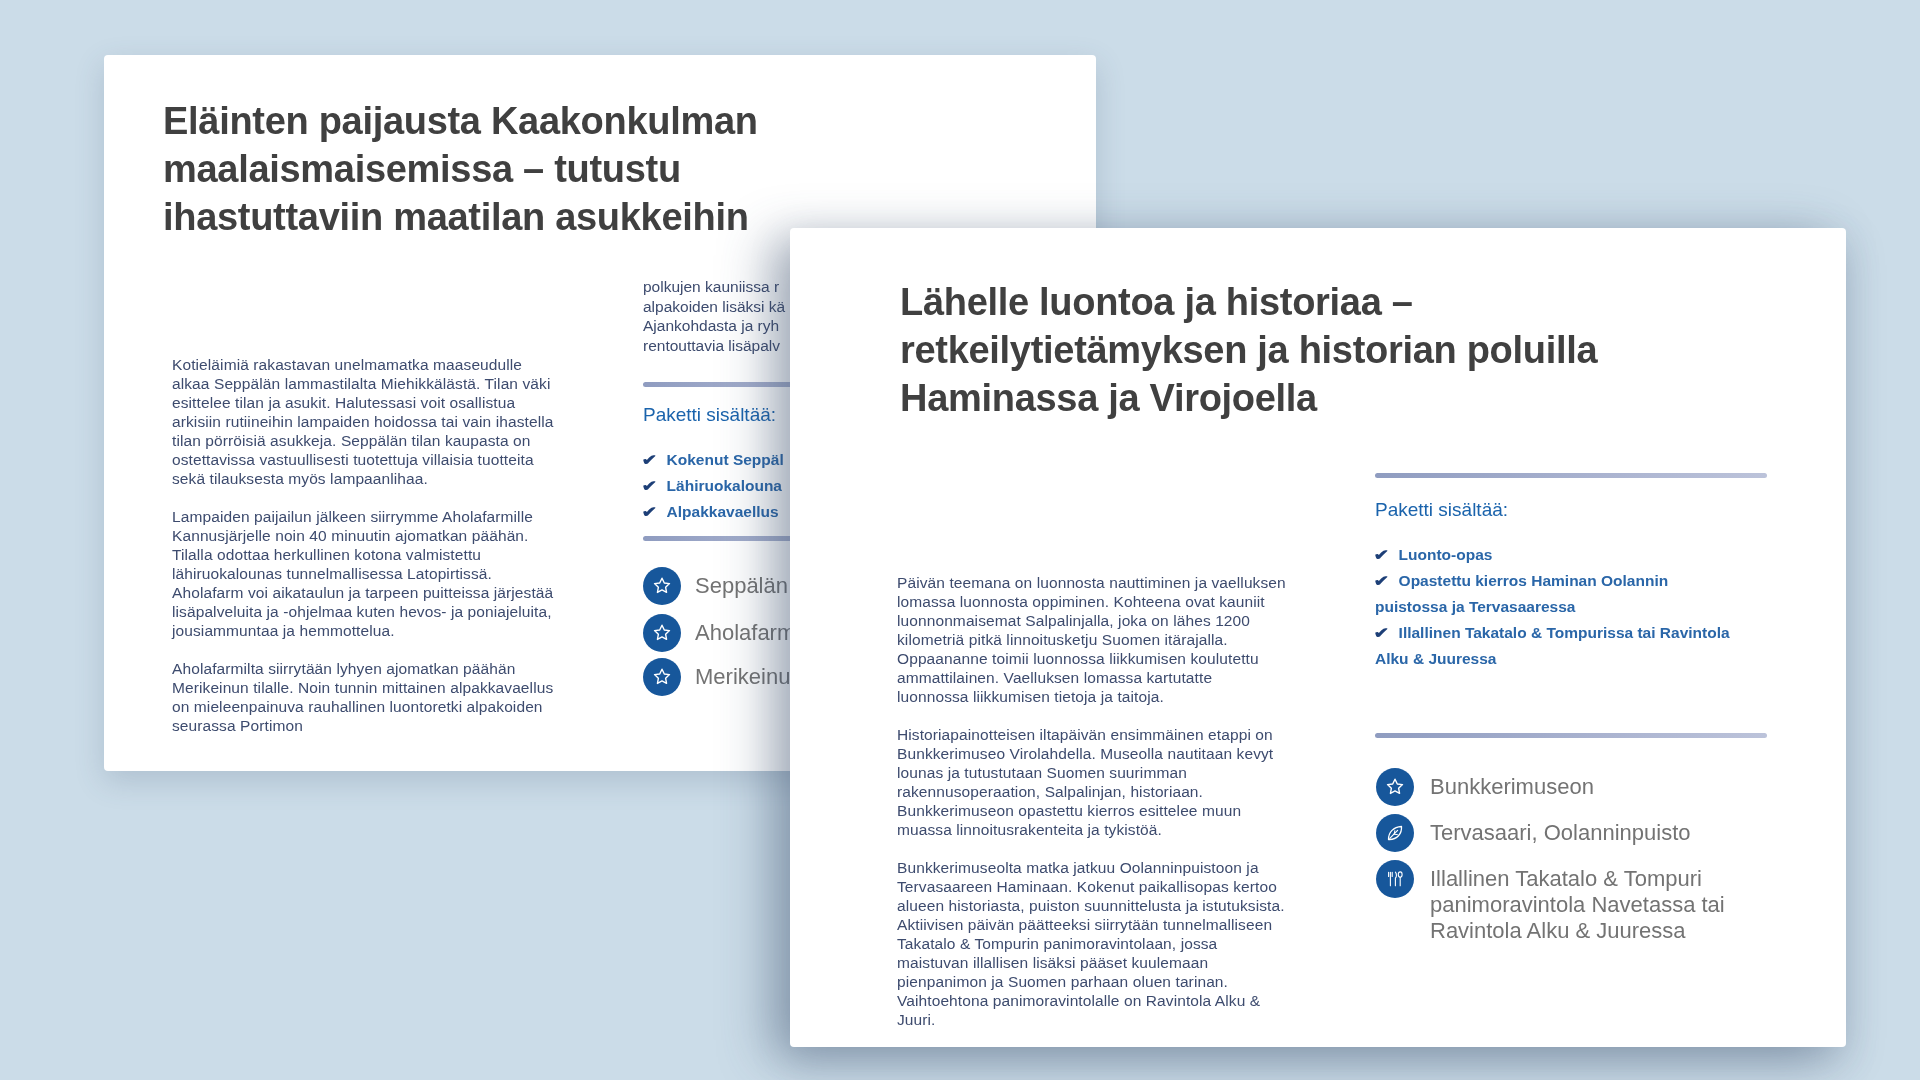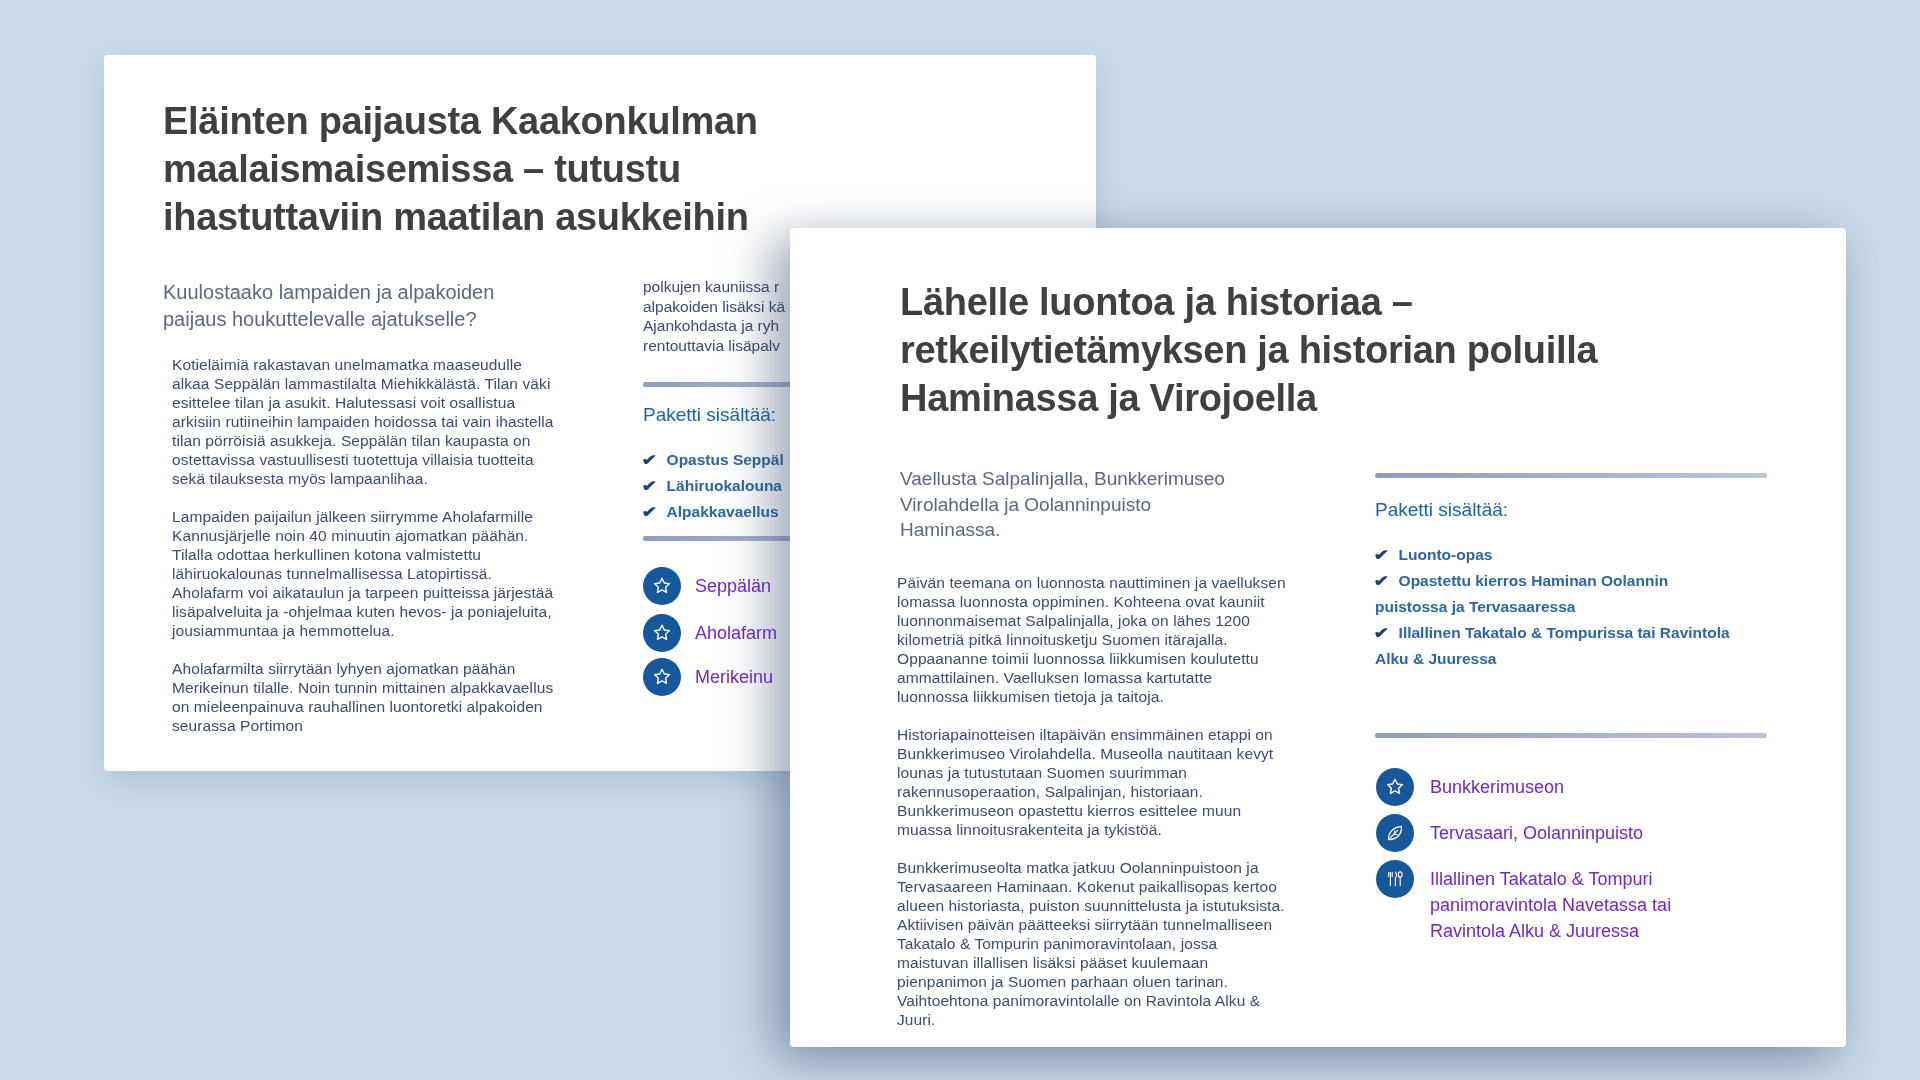--- a/index.html
+++ b/index.html
@@ -21,50 +21,48 @@
   .body-col p{margin:0 0 19px 9px}
   .frags{color:#3d4b6e;font-size:15.5px;line-height:19.5px;white-space:pre;overflow:hidden}
   .divider{height:5px;border-radius:3px;
     background:linear-gradient(90deg,#8f9cc0,#a9b2cf 55%,#bcc3da)}
   .pkg-head{font-size:19px;font-weight:400;color:#1a63ac;white-space:nowrap}
   .chk-list{font-size:15.5px;font-weight:700;color:#2a66a8;line-height:26px}
   .chk-item{white-space:pre-line}
   .chk{color:#1d3f77;margin-right:11px;font-size:15px;display:inline-block;transform:scaleX(1.25)}
   .badge{width:38px;height:38px;border-radius:50%;background:#17579b;
     display:flex;align-items:center;justify-content:center}
-  .stop-label{font-size:18px;color:#6d28d9;line-height:26px;white-space:pre-line}
+  .stop-label{font-size:22px;color:#737373;line-height:26px;white-space:pre-line}
 </style>
 </head>
 <body>
 
 <div class="card" id="back-card">
   <div class="abs title" style="left:59px;top:42px;width:740px">Eläinten paijausta Kaakonkulman
 maalaismaisemissa – tutustu
 ihastuttaviin maatilan asukkeihin</div>
 
-  <div class="abs lead" style="left:59px;top:224px;font-size:20px;line-height:27px">Kuulostaako lampaiden ja alpakoiden
-paijaus houkuttelevalle ajatukselle?</div>
 
   <div class="abs body-col" style="left:59px;top:300px;width:392px">
     <p>Kotieläimiä rakastavan unelmamatka maaseudulle alkaa Seppälän lammastilalta Miehikkälästä.  Tilan väki esittelee tilan ja asukit. Halutessasi voit osallistua arkisiin rutiineihin lampaiden hoidossa tai vain ihastella tilan pörröisiä asukkeja. Seppälän tilan kaupasta on ostettavissa vastuullisesti tuotettuja villaisia tuotteita sekä tilauksesta myös lampaanlihaa.</p>
     <p>Lampaiden paijailun jälkeen siirrymme Aholafarmille Kannusjärjelle noin 40 minuutin ajomatkan päähän. Tilalla odottaa herkullinen kotona valmistettu lähiruokalounas tunnelmallisessa Latopirtissä. Aholafarm voi aikataulun ja tarpeen puitteissa järjestää lisäpalveluita ja -ohjelmaa kuten hevos- ja poniajeluita, jousiammuntaa ja hemmottelua.</p>
     <p>Aholafarmilta siirrytään lyhyen ajomatkan päähän Merikeinun tilalle. Noin tunnin mittainen alpakkavaellus on mieleenpainuva rauhallinen luontoretki alpakoiden seurassa Portimon</p>
   </div>
 
   <div class="abs frags" style="left:539px;top:222px;width:300px">polkujen kauniissa r
 alpakoiden lisäksi kä
 Ajankohdasta ja ryh
 rentouttavia lisäpalv</div>
 
   <div class="abs divider" style="left:539px;top:327px;width:268px"></div>
 
   <div class="abs pkg-head" style="left:539px;top:349px">Paketti sisältää:</div>
 
   <div class="abs chk-list" style="left:539px;top:392px;width:300px">
-    <div class="chk-item"><span class="chk">✔</span><span>Opastus Seppäl</span></div>
+    <div class="chk-item"><span class="chk">✔</span><span>Kokenut Seppäl</span></div>
     <div class="chk-item"><span class="chk">✔</span><span>Lähiruokalouna</span></div>
     <div class="chk-item"><span class="chk">✔</span><span>Alpakkavaellus</span></div>
   </div>
 
   <div class="abs divider" style="left:539px;top:481px;width:268px"></div>
 
   <div class="abs badge" style="left:539px;top:512px">
     <svg width="20" height="20" viewBox="0 0 20 20">
         <path d="M10 2.2 12.3 7l5.2.6-3.9 3.6.96 5.2L10 13.9l-4.56 2.5.96-5.2L2.5 7.6 7.7 7Z" fill="none" stroke="#fff" stroke-width="1.4" stroke-linejoin="round"></path>
       </svg>
@@ -84,23 +82,20 @@
       </svg>
   </div>
   <div class="abs stop-label" style="left:591px;top:609px">Merikeinu</div>
 </div>
 
 <div class="card" id="front-card">
   <div class="abs title" style="left:110px;top:50px;width:860px">Lähelle luontoa ja historiaa –
 retkeilytietämyksen ja historian poluilla
 Haminassa ja Virojoella</div>
 
-  <div class="abs lead" style="left:110px;top:238px;font-size:19px;line-height:25.5px">Vaellusta Salpalinjalla, Bunkkerimuseo
-Virolahdella ja Oolanninpuisto
-Haminassa.</div>
 
   <div class="abs body-col" style="left:98px;top:345px;width:400px">
     <p>Päivän teemana on luonnosta nauttiminen ja vaelluksen lomassa luonnosta oppiminen. Kohteena ovat kauniit luonnonmaisemat Salpalinjalla, joka on lähes 1200 kilometriä pitkä linnoitusketju Suomen itärajalla. Oppaananne toimii luonnossa liikkumisen koulutettu ammattilainen. Vaelluksen lomassa kartutatte luonnossa liikkumisen tietoja ja taitoja.</p>
     <p>Historiapainotteisen iltapäivän ensimmäinen etappi on Bunkkerimuseo Virolahdella. Museolla nautitaan kevyt lounas ja tutustutaan Suomen suurimman rakennusoperaation, Salpalinjan, historiaan. Bunkkerimuseon opastettu kierros esittelee muun muassa linnoitusrakenteita ja tykistöä.</p>
     <p>Bunkkerimuseolta matka jatkuu Oolanninpuistoon ja Tervasaareen Haminaan. Kokenut paikallisopas kertoo alueen historiasta, puiston suunnittelusta ja istutuksista. Aktiivisen päivän päätteeksi siirrytään tunnelmalliseen Takatalo &amp; Tompurin panimoravintolaan, jossa maistuvan illallisen lisäksi pääset kuulemaan pienpanimon ja Suomen parhaan oluen tarinan. Vaihtoehtona panimoravintolalle on Ravintola Alku &amp; Juuri.</p>
   </div>
 
   <div class="abs divider" style="left:585px;top:245px;width:392px"></div>
 
   <div class="abs pkg-head" style="left:585px;top:271px">Paketti sisältää:</div>

